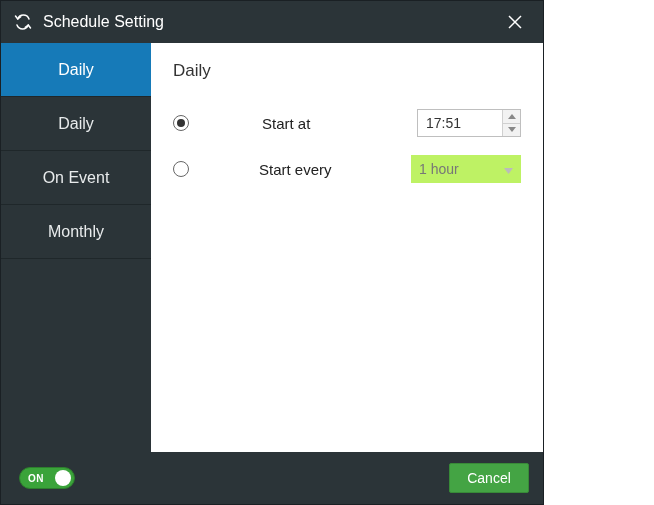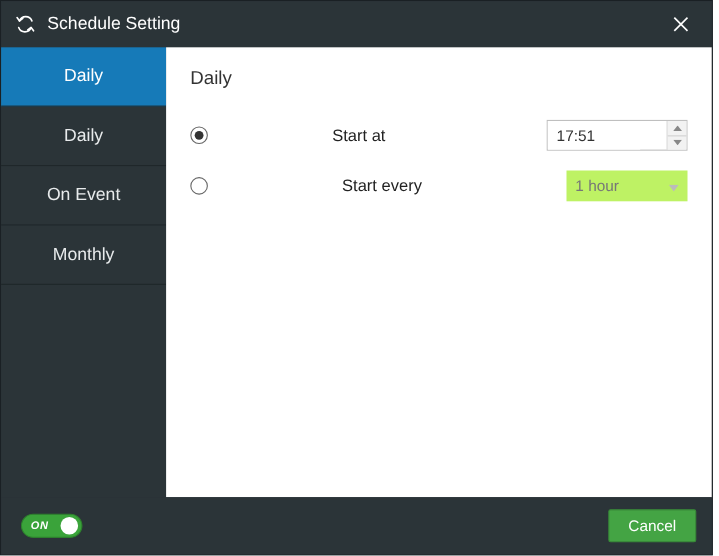--- a/index.html
+++ b/index.html
@@ -1,41 +1,41 @@
 <!DOCTYPE html>
 <html><head>
   <meta charset="utf-8">
   <style>
     * { margin: 0; padding: 0; box-sizing: border-box; }
     body { font-family: Arial, sans-serif; background: #fff; width: 654px; height: 505px; overflow: hidden; }
-    .window { width: 648px; height: 505px; background: #2b3438; display: flex; flex-direction: column; border: 1px solid #1a2024; }
+    .window { width: 544px; height: 505px; background: #2b3438; display: flex; flex-direction: column; border: 1px solid #1a2024; }
     .titlebar { height: 42px; background: #2b3438; display: flex; align-items: center; padding: 0 12px; color: #fff; }
     .titlebar-icon { width: 20px; height: 20px; display: flex; align-items: center; justify-content: center; margin-right: 10px; }
     .titlebar-title { font-size: 16px; flex: 1; }
     .close-btn { width: 32px; height: 32px; display: flex; align-items: center; justify-content: center; cursor: pointer; color: #fff; }
     .body { flex: 1; display: flex; background: #2b3438; min-height: 0; }
     .sidebar { width: 150px; background: #2b3438; }
     .sidebar-item { height: 54px; display: flex; align-items: center; justify-content: center; color: #e8ebec; font-size: 16px; cursor: pointer; border-bottom: 1px solid #1f272a; }
     .sidebar-item.active { background: #167ab8; color: #fff; }
     .content { flex: 1; background: #fff; padding: 18px 22px; }
     .content-title { font-size: 17px; color: #333; margin-bottom: 28px; }
     .row { display: flex; align-items: center; margin-bottom: 18px; gap: 8px; justify-content: space-between; }
     .radio { width: 16px; height: 16px; border: 1px solid #666; border-radius: 50%; display: inline-flex; align-items: center; justify-content: center; cursor: pointer; background: #fff; flex-shrink: 0; }
     .radio.selected::after { content: ""; width: 8px; height: 8px; background: #333; border-radius: 50%; display: block; }
     .radio-label { font-size: 15px; color: #222; width: 82px; cursor: pointer; }
-    .time-input-group { display: flex; border: 1px solid #bfbfbf; height: 28px; gap: 24px; }
+    .time-input-group { display: flex; border: 1px solid #bfbfbf; height: 28px; }
     .time-input { width: 84px; border: none; padding: 0 8px; font-size: 14px; color: #333; outline: none; background: #fff; }
     .spinner { width: 18px; display: flex; flex-direction: column; border-left: 1px solid #d0d0d0; }
     .spinner-btn { flex: 1; display: flex; align-items: center; justify-content: center; background: #f2f2f2; cursor: pointer; }
     .spinner-btn + .spinner-btn { border-top: 1px solid #d0d0d0; }
     .dropdown { width: 110px; height: 28px; background: #bef264; display: flex; align-items: center; padding: 0 8px; font-size: 14px; color: #777; cursor: default; position: relative; }
     .dropdown-caret { margin-left: auto; }
     .footer { height: 52px; background: #2b3438; display: flex; align-items: center; padding: 0 14px 0 18px; gap: 10px; }
     .toggle { width: 56px; height: 22px; background: #3aa33a; border-radius: 11px; position: relative; cursor: pointer; display: flex; align-items: center; border: 1px solid #2d7f2d; }
-    .toggle-label { color: #fff; font-size: 10px; font-weight: bold; margin-left: 8px; letter-spacing: 0.5px; font-style: italic; }
+    .toggle-label { color: #fff; font-size: 10px; font-weight: bold; margin-left: 8px; letter-spacing: 0.5px; }
     .toggle-knob { width: 16px; height: 16px; background: #fff; border-radius: 50%; position: absolute; right: 3px; top: 2px; }
     .footer-spacer { flex: 1; }
     .btn { min-width: 80px; height: 30px; background: #44a444; color: #fff; border: 1px solid #388a38; border-radius: 2px; font-size: 14px; cursor: pointer; padding: 0 16px; }
   </style>
 </head>
 <body>
 
 <div class="window">
   <div class="titlebar">
     <span class="titlebar-icon">

